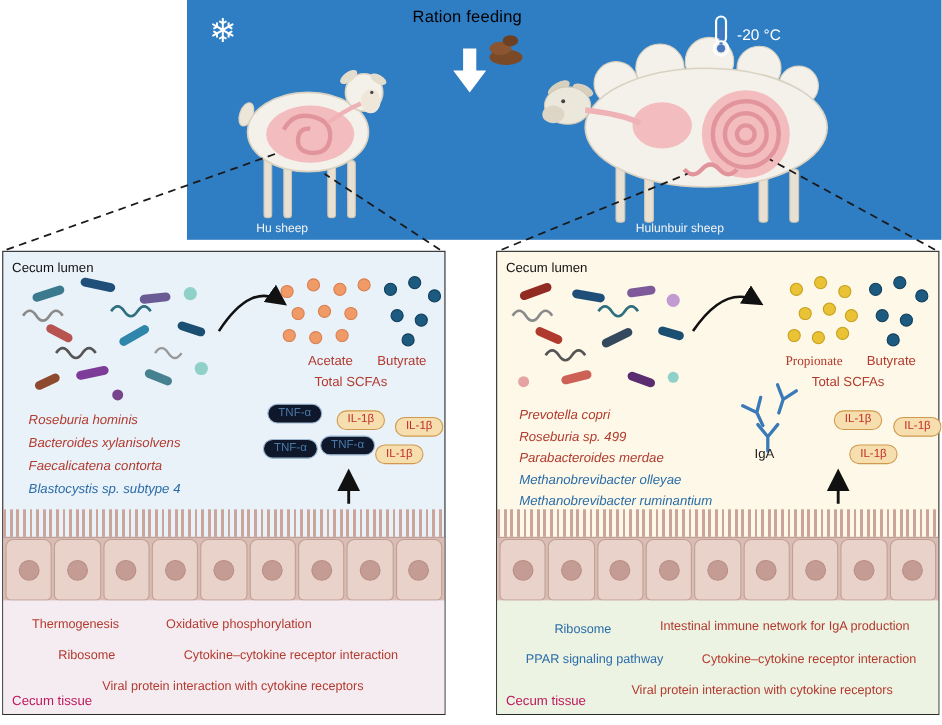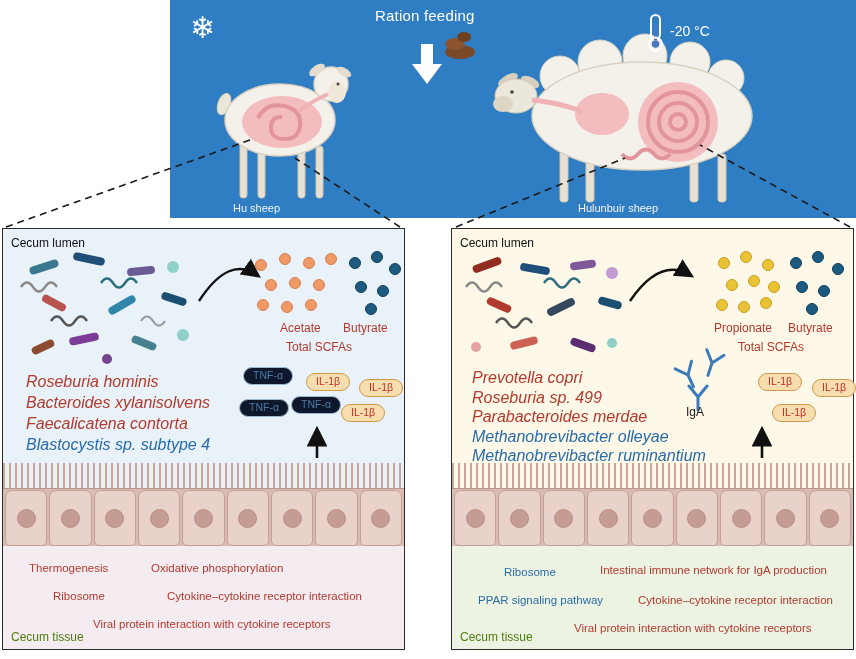--- a/index.html
+++ b/index.html
@@ -3,45 +3,45 @@
 <meta charset="utf-8">
 <style>
   * { margin:0; padding:0; box-sizing:border-box; }
   body { font-family:"Liberation Sans", sans-serif; background:#fff; }
   .canvas { position:relative; width:856px; height:659px; background:#fff; overflow:hidden; }
 
   
   .top-panel { position:absolute; left:170px; top:0; width:686px; height:218px; background:#2f7dc3; z-index:1; }
   .top-art { position:absolute; left:0; top:0; }
   .snowflake { position:absolute; left:20px; top:10px; font-size:30px; color:#fff; }
-  .ration-title { position:absolute; left:205px; top:7px; font-size:15px; color:#ffffff; letter-spacing:.2px; }
+  .ration-title { position:absolute; left:205px; top:7px; font-size:15px; color:#000000; letter-spacing:.2px; }
   .temp-label { position:absolute; left:500px; top:23px; font-size:14px; color:#fff; }
   .sheep-label { position:absolute; color:#f4f4f4; font-size:11px; }
   .sheep-label.hu { left:63px; top:202px; }
   .sheep-label.hulunbuir { left:408px; top:202px; }
 
   
   .connectors { position:absolute; left:0; top:0; z-index:2; pointer-events:none; }
 
   
   .panel { position:absolute; top:228px; width:403px; height:422px; border:1.6px solid #2b2b2b; z-index:3; display:flex; flex-direction:column; }
   .panel.left { left:2px; background:#e9f1f9; }
   .panel.right { left:451px; background:#fdf8e7; }
 
   .lumen { position:relative; height:234px; }
   .lumen-art { position:absolute; left:0; top:0; }
   .corner-label { position:absolute; left:8px; top:7px; font-size:12px; color:#111; }
-  .tissue-label { position:absolute; left:8px; bottom:5px; font-size:12px; color:#4d7c0f; }
+  .tissue-label { position:absolute; left:8px; bottom:5px; font-size:12px; color:#be185d; }
 
   .red { color:#b23a2e; }
   .blue { color:#2a6ca8; }
 
   .metab { position:absolute; font-size:12px; color:#b23a2e; white-space:nowrap; }
   .bacteria-list { position:absolute; }
-  .bact { font-style:italic; font-size:16px; white-space:nowrap; }
+  .bact { font-style:italic; font-size:12px; white-space:nowrap; }
   .panel.left .bacteria-list { left:23px; top:142px; }
   .panel.left .bact { line-height:21px; }
   .panel.right .bacteria-list { left:20px; top:139px; }
   .panel.right .bact { line-height:19.5px; }
 
   .pill { position:absolute; font-size:10.5px; padding:1px 9px 2px; border-radius:10px; white-space:nowrap; line-height:13px; }
   .pill.tnf { background:#0f172a; border:1.4px solid #9db8d2; color:#4a7aa8; }
   .pill.il1b { background:#f6deae; border:1.4px solid #cf9a4e; color:#c22f28; }
 
   .iga-label { position:absolute; left:234px; top:176px; font-size:12px; color:#222; }
@@ -302,21 +302,21 @@
               <path d="M0,0 L0,13 M0,0 L-9,-11 M0,0 L9,-11"></path>
             </g>
           <g transform="translate(246,168)">
               <path d="M0,0 L0,13 M0,0 L-9,-11 M0,0 L9,-11"></path>
             </g>
         </g>
         <line x1="310" y1="229" x2="310" y2="202" stroke="#111" stroke-width="2.6" marker-end="url(#mR)"></line>
       </svg>
 
       <div class="corner-label">Cecum lumen</div>
-      <div class="metab" style="left:262px; top:92px;">Propionate</div>
+      <div class="metab" style="left:262px; top:92px;font-family:Liberation Serif, serif;">Propionate</div>
       <div class="metab" style="left:336px; top:92px;">Butyrate</div>
       <div class="metab" style="left:286px; top:111px;">Total SCFAs</div>
       <div class="iga-label">IgA</div>
 
       <div class="bacteria-list">
         <div class="bact red">Prevotella copri</div>
         <div class="bact red">Roseburia sp. 499</div>
         <div class="bact red">Parabacteroides merdae</div>
         <div class="bact blue">Methanobrevibacter olleyae</div>
         <div class="bact blue">Methanobrevibacter ruminantium</div>

